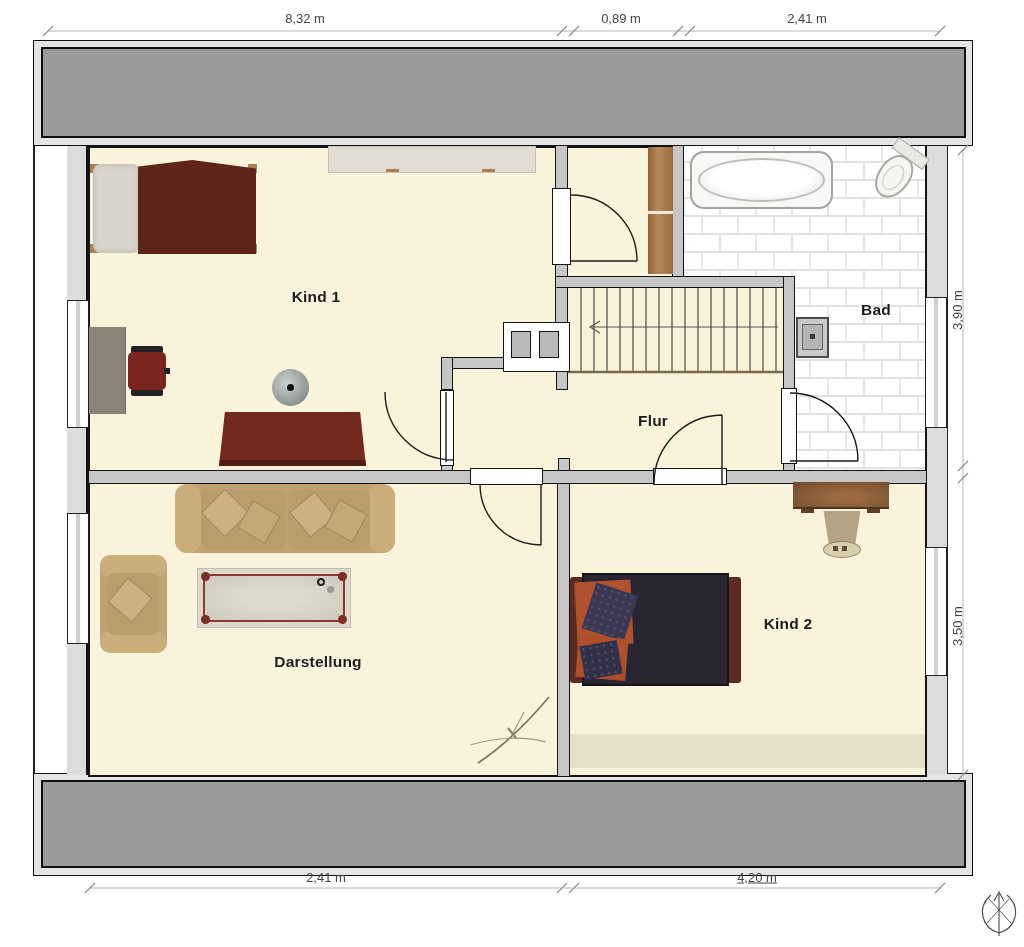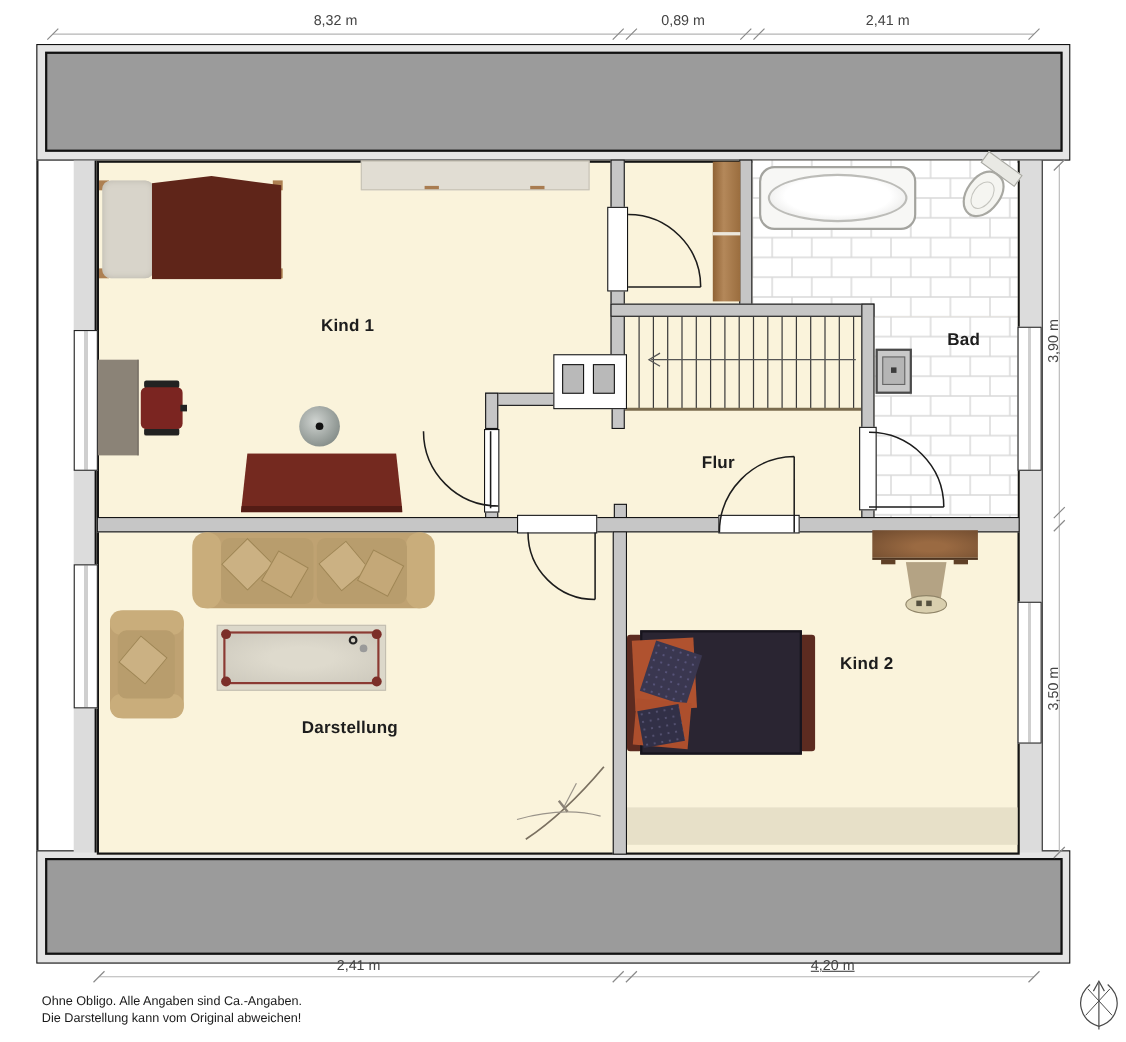--- a/index.html
+++ b/index.html
@@ -196,28 +196,24 @@
       <path d="M999 933 C982 928 976 908 991 895"></path>
       <path d="M999 933 C1016 928 1022 908 1007 895"></path>
       <path d="M987 923 L1009 899 M1011 923 L989 899" stroke-width="0.9"></path>
     </g>
   </svg>
 
   <div class="abs room-label" style="left:316px;top:297px;">Kind 1</div>
   <div class="abs room-label" style="left:876px;top:310px;">Bad</div>
   <div class="abs room-label" style="left:653px;top:405px;margin-top:16px;">Flur</div>
   <div class="abs room-label" style="left:318px;top:662px;">Darstellung</div>
-  <div class="abs room-label" style="left:788px;top:604px;">Kind 2</div>
+  <div class="abs room-label" style="left:788px;top:624px;">Kind 2</div>
 
   <div class="abs dim-label" style="left:305px;top:18px;">8,32 m</div>
   <div class="abs dim-label" style="left:621px;top:18px;">0,89 m</div>
   <div class="abs dim-label" style="left:807px;top:18px;">2,41 m</div>
   <div class="abs dim-label vert" style="left:957px;top:310px;">3,90 m</div>
   <div class="abs dim-label vert" style="left:957px;top:626px;">3,50 m</div>
   <div class="abs dim-label" style="left:326px;top:877px;">2,41 m</div>
   <div class="abs dim-label" style="left:757px;top:877px;text-decoration:underline;">4,20 m</div>
 
-  <div class="abs disclaimer" style="left:38px;top:904px;">
-    <div>Ohne Obligo. Alle Angaben sind Ca.-Angaben.</div>
-    <div>Die Darstellung kann vom Original abweichen!</div>
-  </div>
 
 </div>
 
 </body></html>

